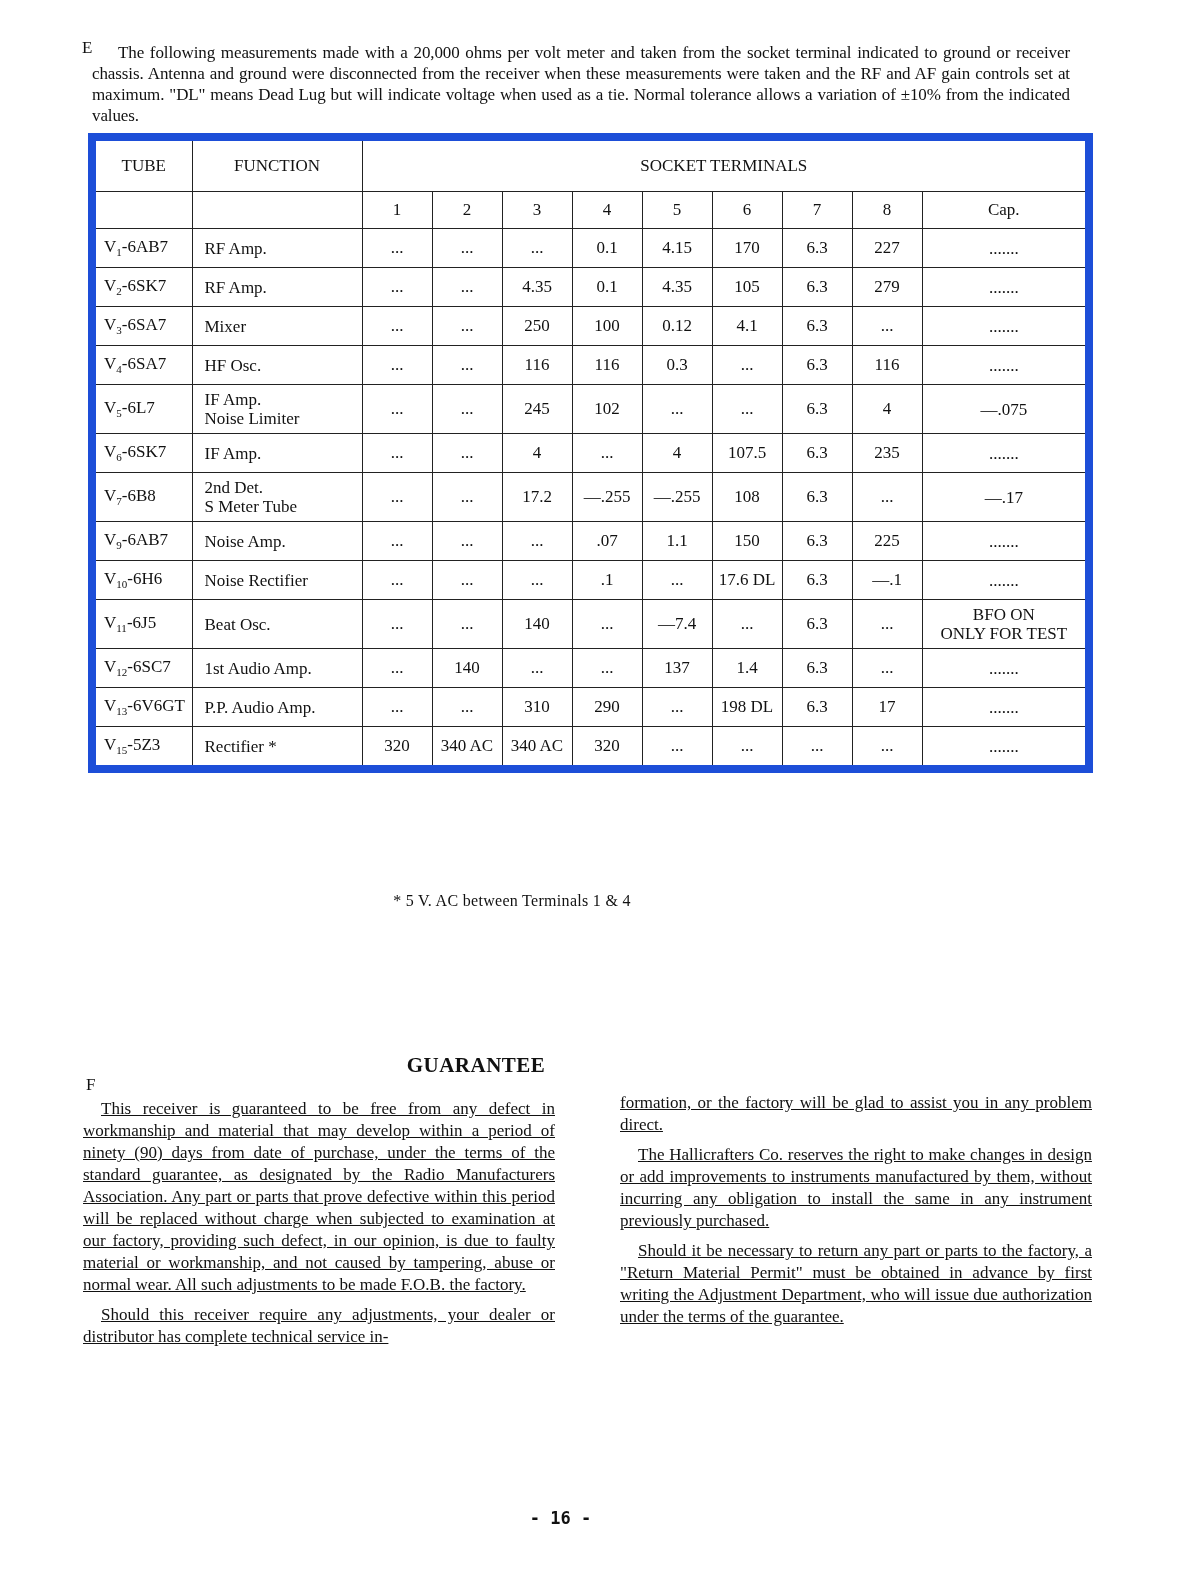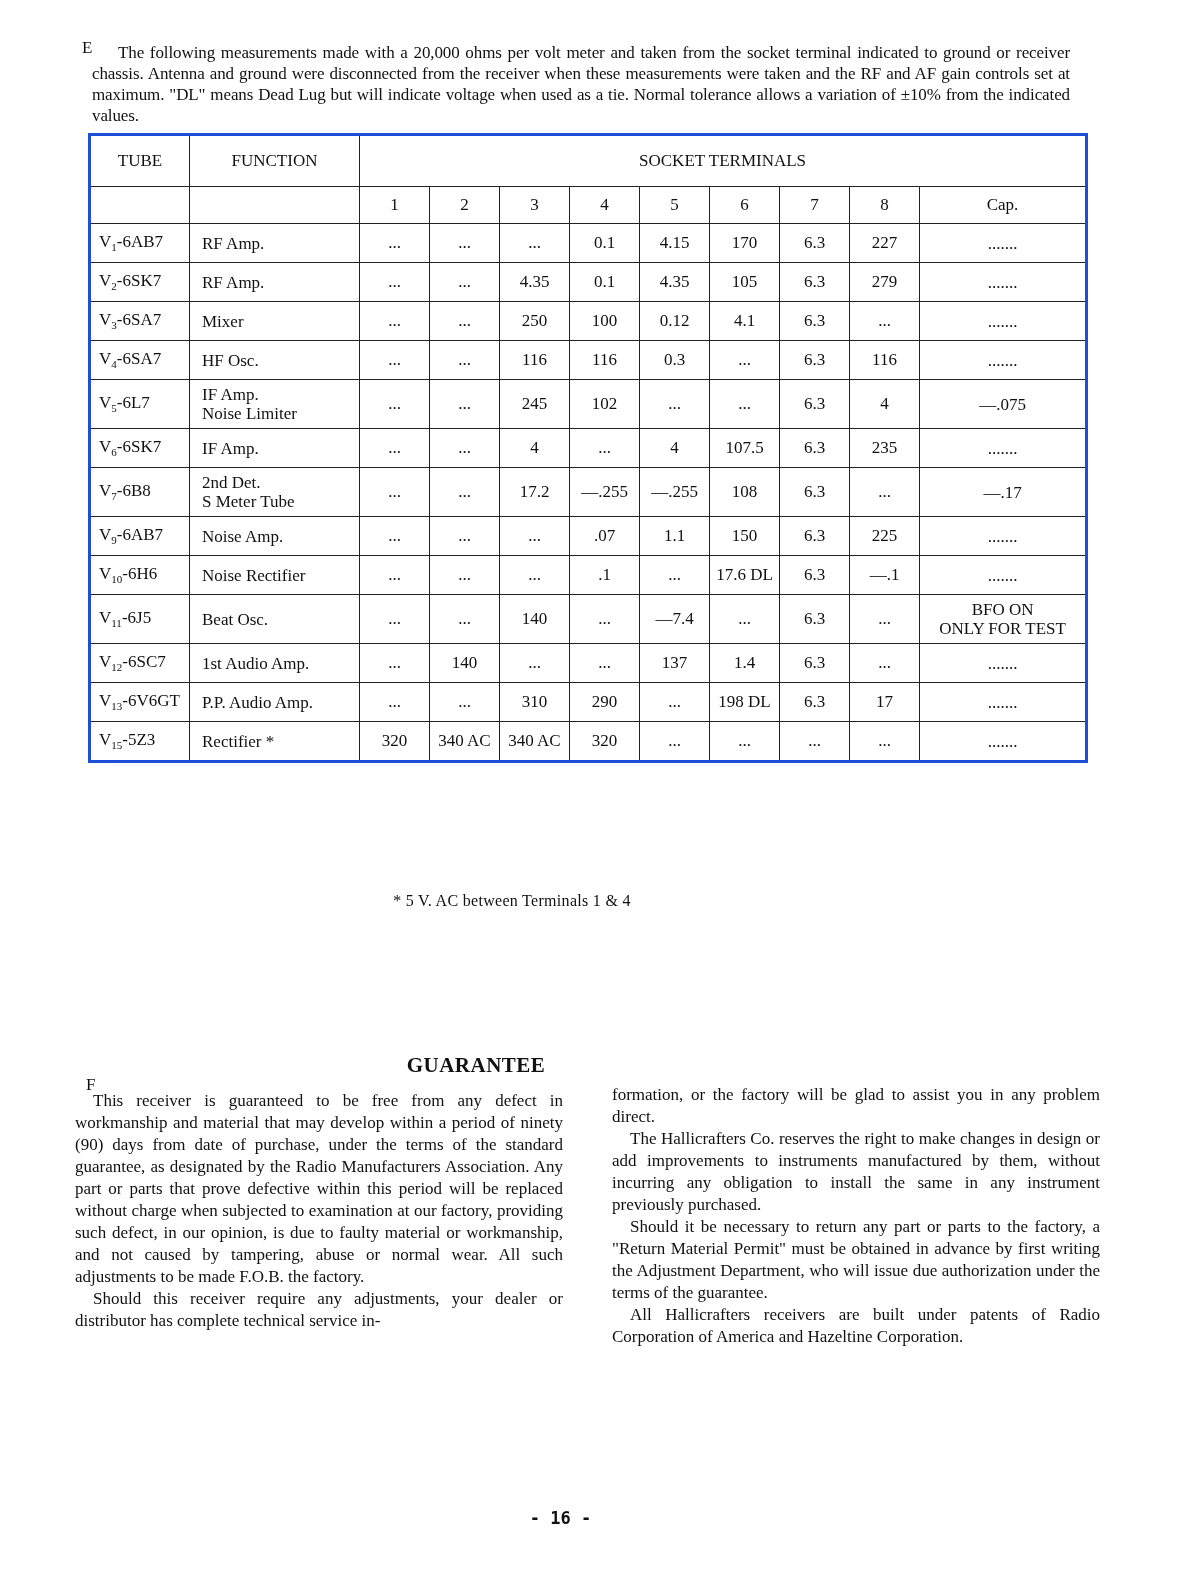--- a/index.html
+++ b/index.html
@@ -11,21 +11,21 @@
     #letter-e { left: 82px; top: 38px; }
     #letter-f { left: 86px; top: 1075px; }
     .intro {
       position: absolute; left: 92px; top: 42px; width: 978px;
       font-size: 17px; line-height: 21px; text-align: justify; letter-spacing: -0.1px;
     }
     .intro .indent { display: inline-block; width: 26px; }
     table.volt {
       position: absolute; left: 88px; top: 133px; width: 997px;
       border-collapse: collapse; font-size: 17px; table-layout: fixed;
-      border: 3px solid #1d4ed8;
+      border: 8px solid #1d4ed8;
     }
     table.volt td, table.volt th {
       border: 1px solid #222; padding: 0 4px; font-weight: normal; vertical-align: middle;
       white-space: nowrap;
     }
     table.volt th { height: 50px; }
     table.volt tr.nums td { height: 36px; text-align: center; }
     table.volt tr.row td { height: 38px; }
     table.volt tr.row.tall td { height: 48px; }
     td.tube { padding-left: 8px !important; }
@@ -36,21 +36,21 @@
     .footnote { position: absolute; left: 0; width: 1024px; top: 892px; text-align: center; font-size: 16px; letter-spacing: 0.3px; }
     .heading {
       position: absolute; left: 0; width: 952px; top: 1053px; text-align: center;
       font-size: 21px; font-weight: bold; letter-spacing: 0.5px;
     }
     .col {
       position: absolute; width: 488px; font-size: 17px; line-height: 22px; text-align: justify;
     }
     #col-left { left: 75px; top: 1090px; }
     #col-right { left: 612px; top: 1084px; }
-    .col p { margin: 0; text-indent: 18px; }
+    .col p { margin: 8px; text-indent: 18px; text-decoration: underline; }
     .col p.cont { text-indent: 0; }
     .page-num {
       position: absolute; left: 0; width: 1121px; top: 1508px; text-align: center;
       font-family: "DejaVu Sans Mono", monospace; font-size: 17px; font-weight: bold;
     }
   </style>
 </head>
 <body>
 
 <div class="sec-letter" id="letter-e">E</div>
@@ -299,16 +299,15 @@
 <div class="heading">GUARANTEE</div>
 <div class="sec-letter" id="letter-f">F</div>
 <div class="col" id="col-left">
     <p>This receiver is guaranteed to be free from any defect in workmanship and material that may develop within a period of ninety (90) days from date of purchase, under the terms of the standard guarantee, as designated by the Radio Manufacturers Association. Any part or parts that prove defective within this period will be replaced without charge when subjected to examination at our factory, providing such defect, in our opinion, is due to faulty material or workmanship, and not caused by tampering, abuse or normal wear. All such adjustments to be made F.O.B. the factory.</p>
     <p>Should this receiver require any adjustments, your dealer or distributor has complete technical service in-</p>
   </div>
 <div class="col" id="col-right">
     <p class="cont">formation, or the factory will be glad to assist you in any problem direct.</p>
     <p>The Hallicrafters Co. reserves the right to make changes in design or add improvements to instruments manufactured by them, without incurring any obligation to install the same in any instrument previously purchased.</p>
     <p>Should it be necessary to return any part or parts to the factory, a "Return Material Permit" must be obtained in advance by first writing the Adjustment Department, who will issue due authorization under the terms of the guarantee.</p>
-    <p>All Hallicrafters receivers are built under patents of Radio Corporation of America and Hazeltine Corporation.</p>
   </div>
 
 <div class="page-num">- 16 -</div>
 
 </body></html>

